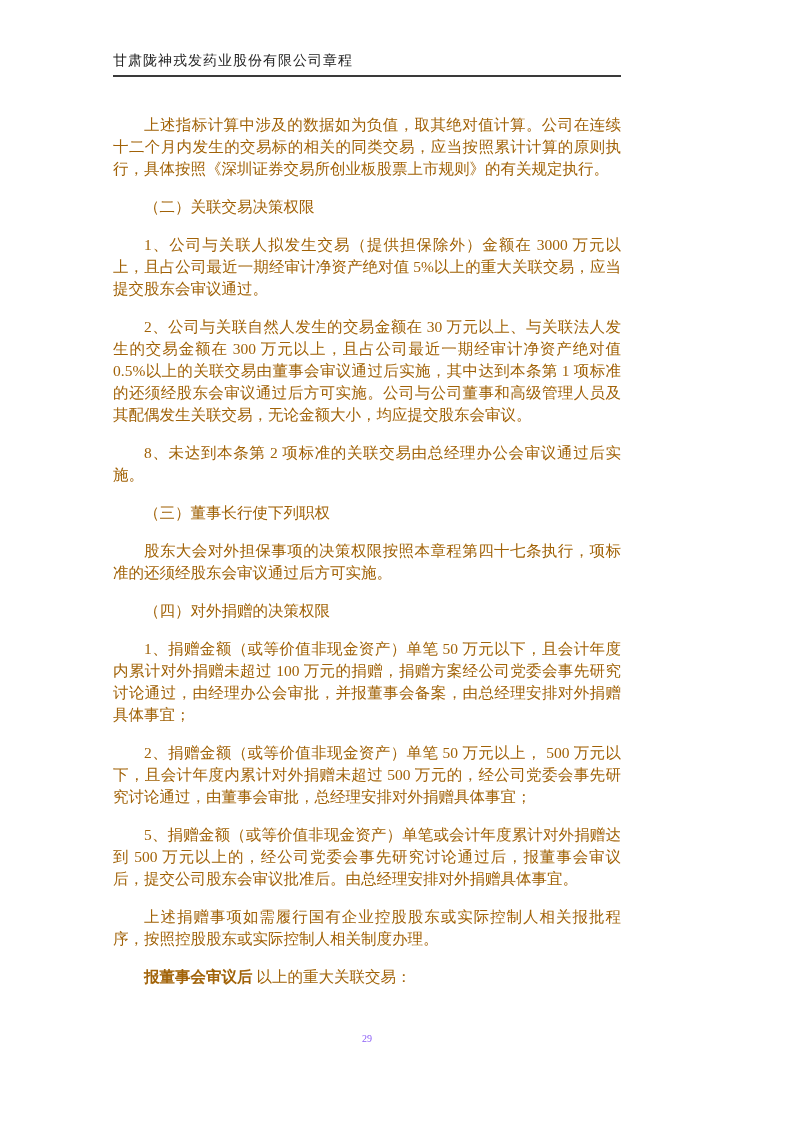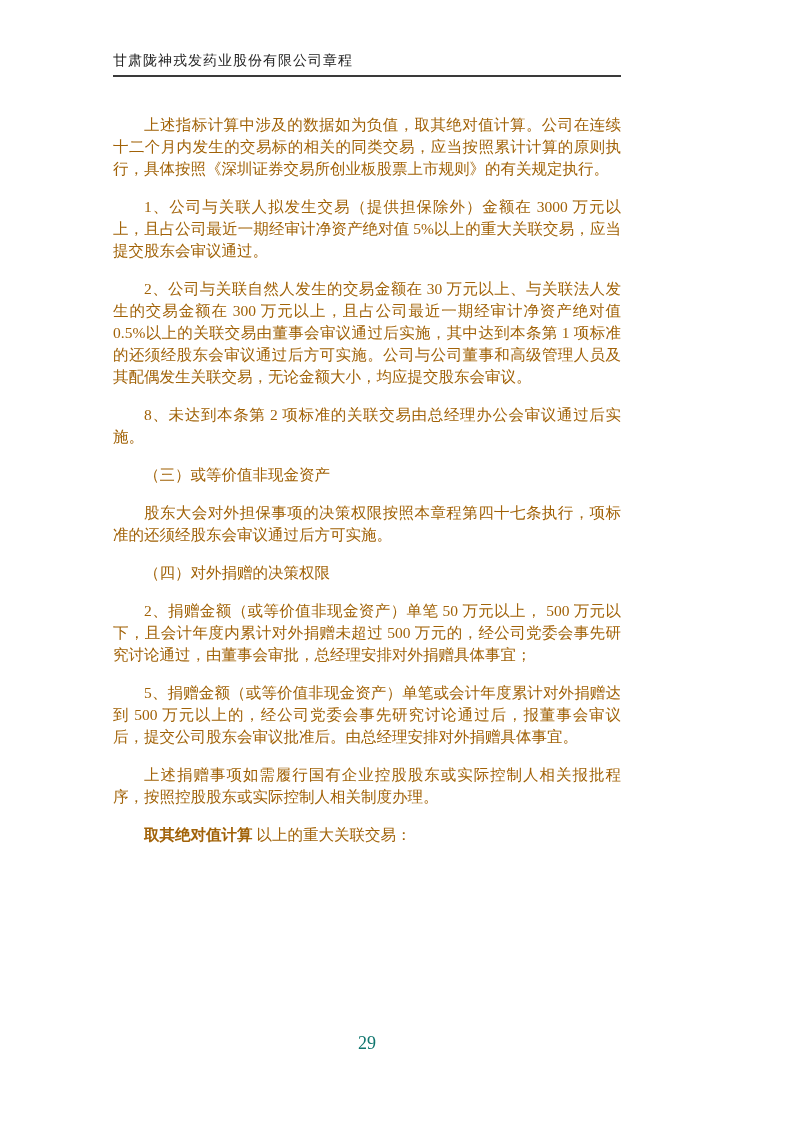--- a/index.html
+++ b/index.html
@@ -44,44 +44,46 @@
   }
   .body p .article-no {
     font-weight: bold;
   }
   .footer {
     position: absolute;
     top: 1033px;
     left: 0;
     width: 100%;
     text-align: center;
-    font-size: 18px;
-    color: #0f766e;
+    font-size: 10px;
+    color: #8b5cf6;
   }
 </style>
 </head>
 <body>
 
 <div class="page">
 
   <div class="header">
     <span>甘肃陇神戎发药业股份有限公司章程</span>
   </div>
 
   <div class="body">
     <p>上述指标计算中涉及的数据如为负值，取其绝对值计算。公司在连续十二个月内发生的交易标的相关的同类交易，应当按照累计计算的原则执行，具体按照《深圳证券交易所创业板股票上市规则》的有关规定执行。</p>
+    <p>（二）关联交易决策权限</p>
     <p>1、公司与关联人拟发生交易（提供担保除外）金额在 3000 万元以上，且占公司最近一期经审计净资产绝对值 5%以上的重大关联交易，应当提交股东会审议通过。</p>
     <p>2、公司与关联自然人发生的交易金额在 30 万元以上、与关联法人发生的交易金额在 300 万元以上，且占公司最近一期经审计净资产绝对值 0.5%以上的关联交易由董事会审议通过后实施，其中达到本条第 1 项标准的还须经股东会审议通过后方可实施。公司与公司董事和高级管理人员及其配偶发生关联交易，无论金额大小，均应提交股东会审议。</p>
     <p>8、未达到本条第 2 项标准的关联交易由总经理办公会审议通过后实施。</p>
-    <p>（三）或等价值非现金资产</p>
+    <p>（三）董事长行使下列职权</p>
     <p>股东大会对外担保事项的决策权限按照本章程第四十七条执行，项标准的还须经股东会审议通过后方可实施。</p>
     <p>（四）对外捐赠的决策权限</p>
+    <p>1、捐赠金额（或等价值非现金资产）单笔 50 万元以下，且会计年度内累计对外捐赠未超过 100 万元的捐赠，捐赠方案经公司党委会事先研究讨论通过，由经理办公会审批，并报董事会备案，由总经理安排对外捐赠具体事宜；</p>
     <p>2、捐赠金额（或等价值非现金资产）单笔 50 万元以上， 500 万元以下，且会计年度内累计对外捐赠未超过 500 万元的，经公司党委会事先研究讨论通过，由董事会审批，总经理安排对外捐赠具体事宜；</p>
     <p>5、捐赠金额（或等价值非现金资产）单笔或会计年度累计对外捐赠达到 500 万元以上的，经公司党委会事先研究讨论通过后，报董事会审议后，提交公司股东会审议批准后。由总经理安排对外捐赠具体事宜。</p>
     <p>上述捐赠事项如需履行国有企业控股股东或实际控制人相关报批程序，按照控股股东或实际控制人相关制度办理。</p>
-    <p><span class="article-no">取其绝对值计算</span><span> 以上的重大关联交易：</span></p>
+    <p><span class="article-no">报董事会审议后</span><span> 以上的重大关联交易：</span></p>
   </div>
 
   <div class="footer">
     <span>29</span>
   </div>
 
 </div>
 
 </body></html>

